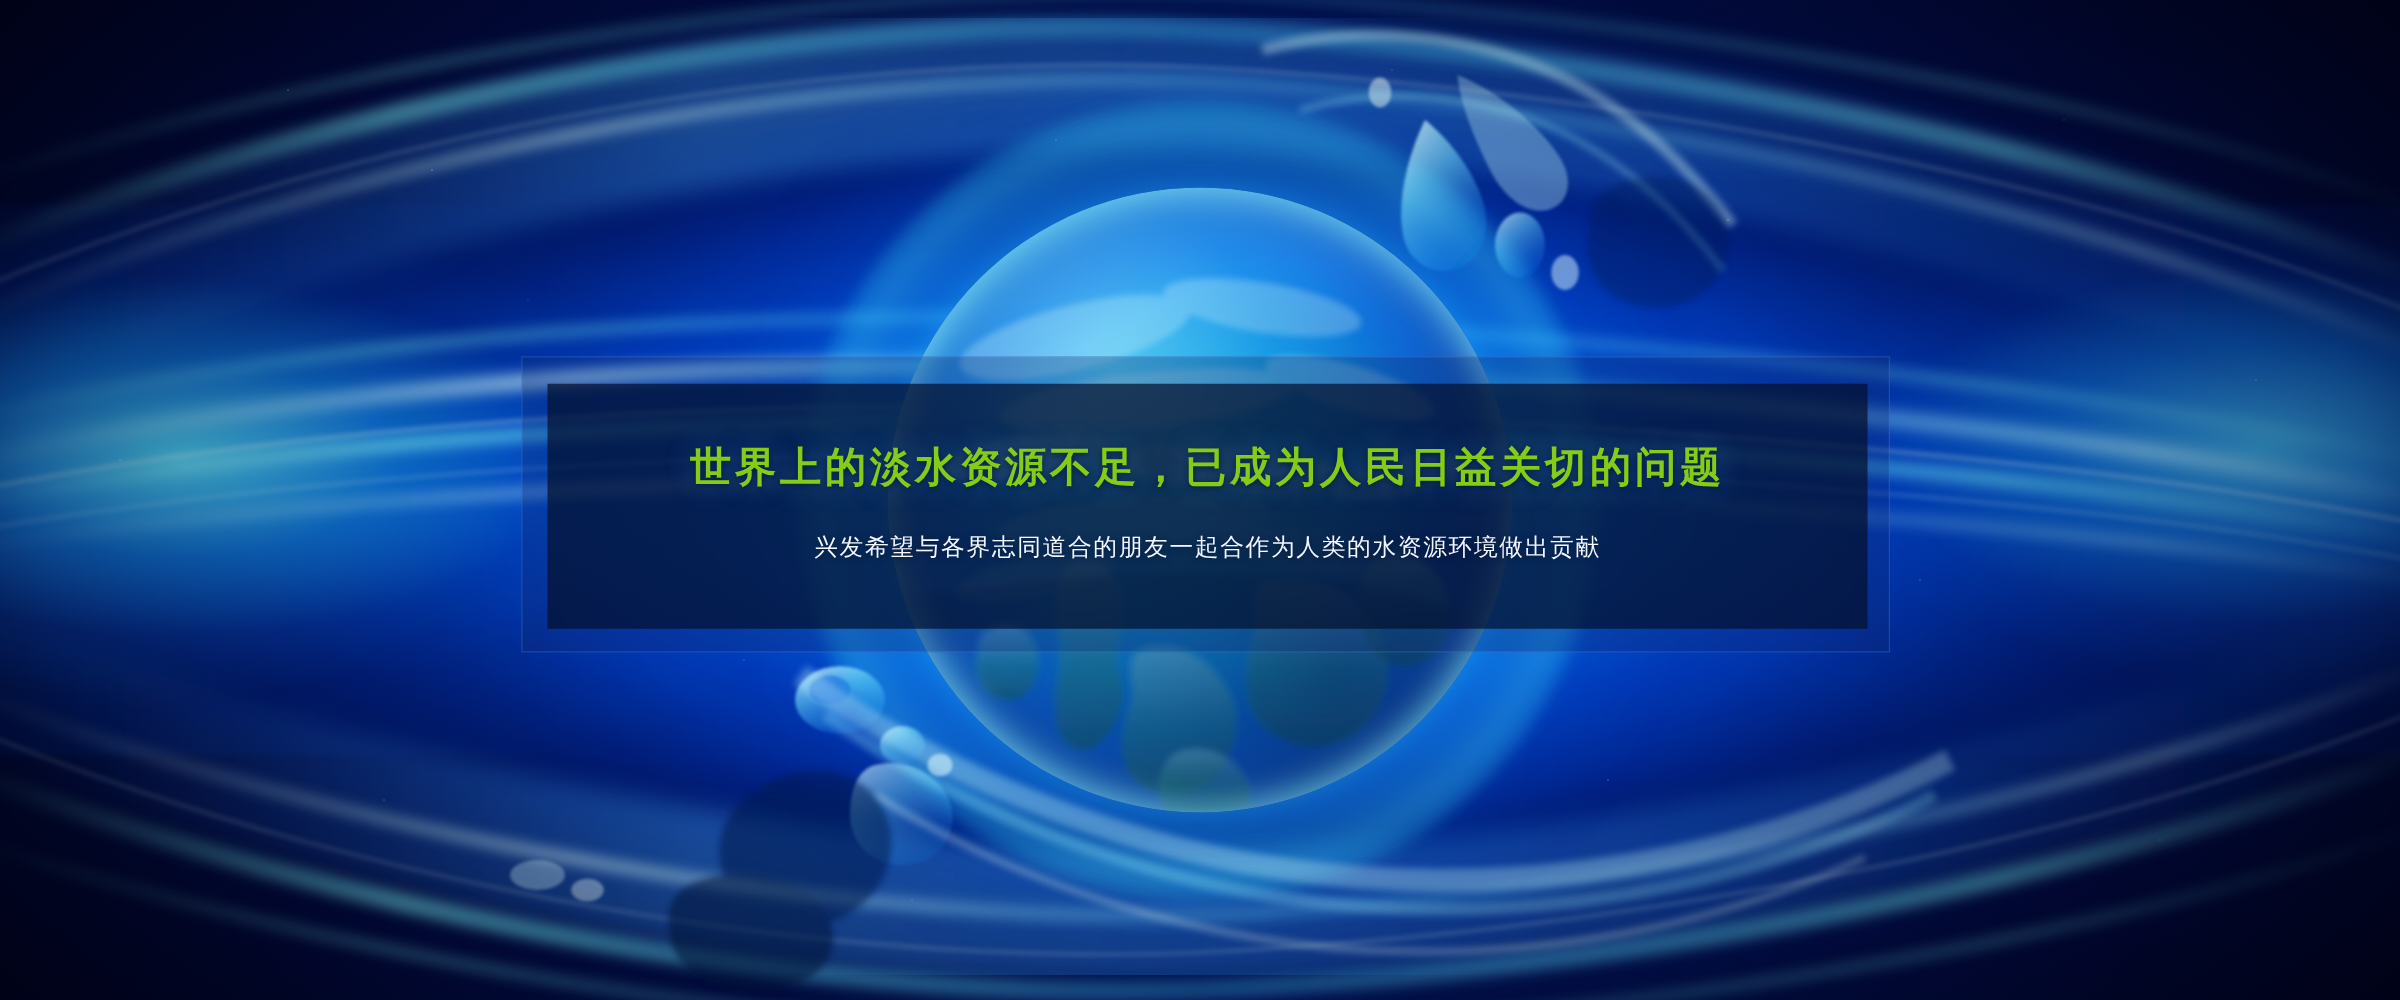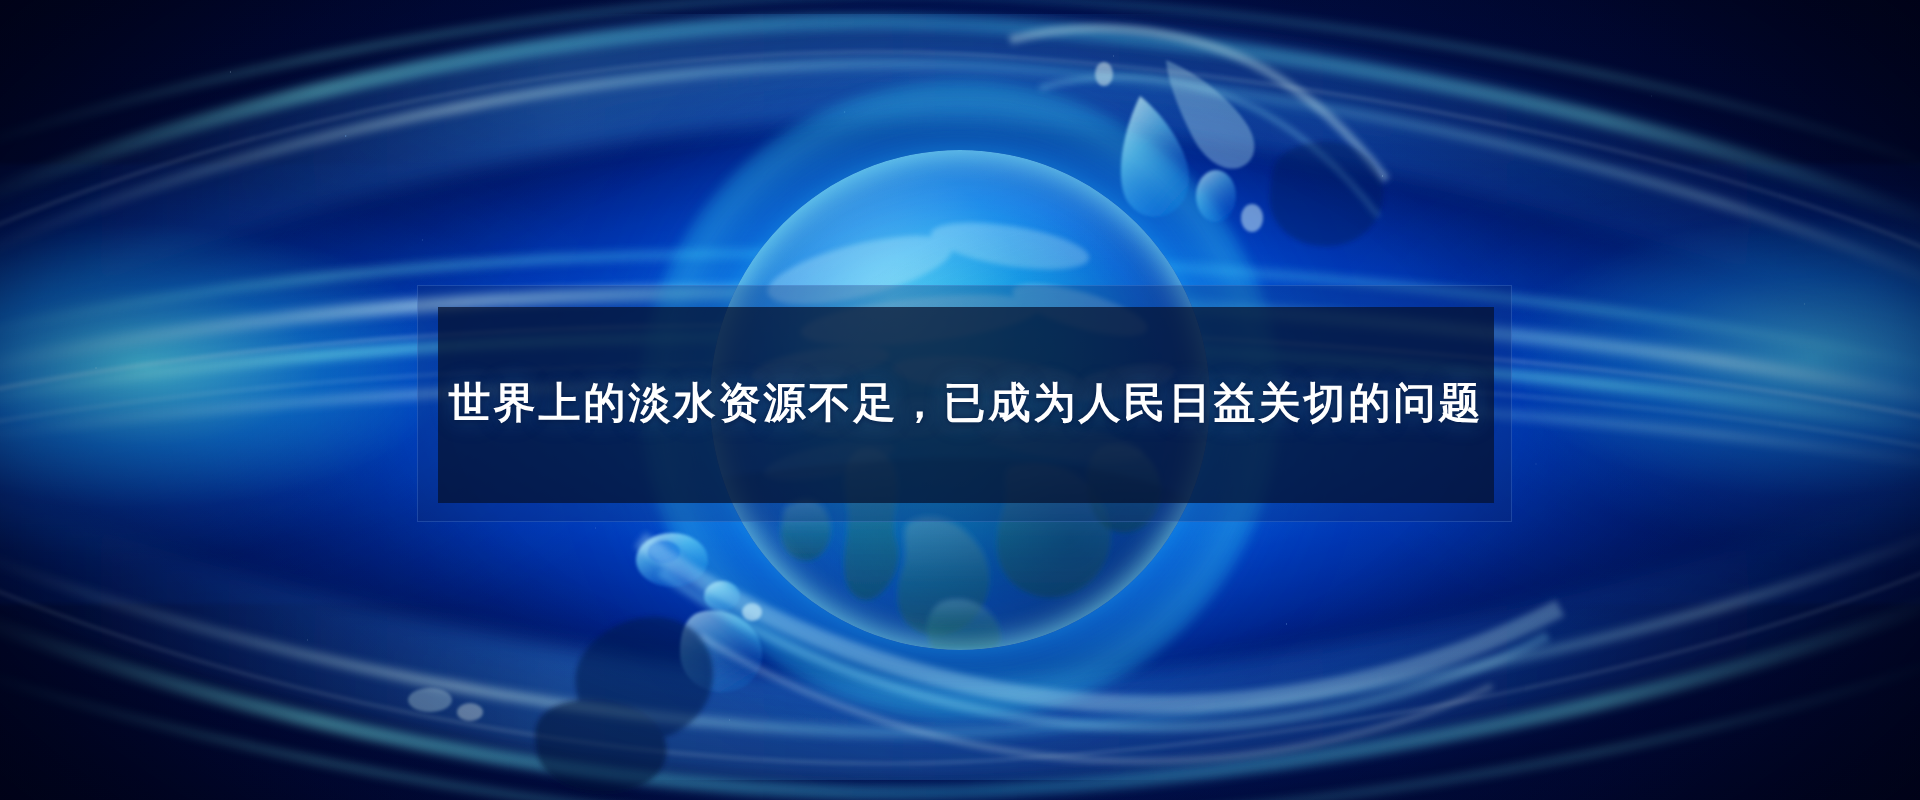--- a/index.html
+++ b/index.html
@@ -162,22 +162,22 @@
     position:absolute;
     left:438px; top:307px;
     width:1056px; height:196px;
     background:rgba(4,16,46,0.72);
     display:flex;
     flex-direction:column;
     align-items:center;
     justify-content:center;
   }
   .headline {
-    color:#ffffff;
-    font-size:42px;
+    color:#84cc16;
+    font-size:33px;
     font-weight:700;
     letter-spacing:3px;
     line-height:1.2;
     white-space:nowrap;
     text-shadow:0 1px 6px rgba(0,20,60,0.85), 0 0 22px rgba(90,180,255,0.35);
     margin-top:-4px;
   }
   .subtitle {
     color:#f2f7ff;
     font-size:19px;
@@ -386,15 +386,16 @@
       </g>
     </svg>
   </div>
 
   <div class="layer vignette"></div>
 
   <div class="overlay-frame"></div>
 
   <div class="overlay-panel">
     <div class="headline">世界上的淡水资源不足，已成为人民日益关切的问题</div>
+    <div class="subtitle">兴发希望与各界志同道合的朋友一起合作为人类的水资源环境做出贡献</div>
   </div>
 
 </div>
 
 </body></html>

